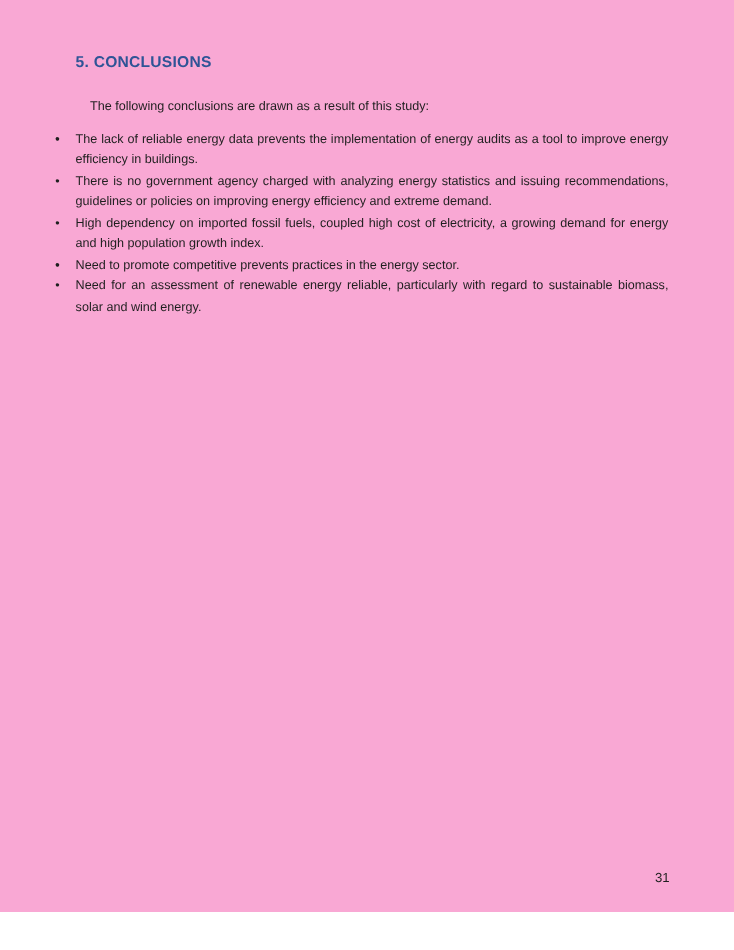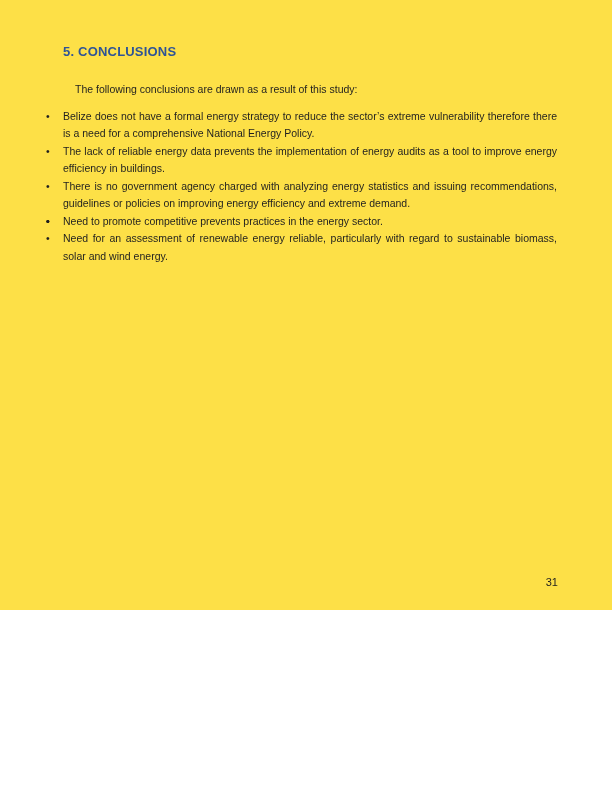--- a/index.html
+++ b/index.html
@@ -3,22 +3,22 @@
 <meta charset="utf-8">
 <style>
   html, body {
     margin: 0;
     padding: 0;
     background: #ffffff;
   }
   .page {
     position: relative;
     width: 612px;
-    height: 610px;
-    background: #fde047;
+    height: 760px;
+    background: #f9a8d4;
     font-family: "Liberation Sans", sans-serif;
     color: #1f1f1f;
     overflow: hidden;
   }
   .content {
     position: absolute;
     left: 63px;
     top: 44px;
     width: 494px;
   }
@@ -67,32 +67,32 @@
 <div class="page">
   <div class="content">
 
     <h1 class="section-heading">5. CONCLUSIONS</h1>
 
     <p class="intro">The following conclusions are drawn as a result of this study:</p>
 
     <ul class="bullet-list">
       <li>
         <span class="bullet-marker">•</span>
-        <span>Belize does not have a formal energy strategy to reduce the sector’s extreme vulnerability therefore there is a need for a comprehensive National Energy Policy.</span>
       </li>
       <li>
         <span class="bullet-marker">•</span>
         <span>The lack of reliable energy data prevents the implementation of energy audits as a tool to improve energy efficiency in buildings.</span>
       </li>
       <li>
         <span class="bullet-marker">•</span>
         <span>There is no government agency charged with analyzing energy statistics and issuing recommendations, guidelines or policies on improving energy efficiency and extreme demand.</span>
       </li>
       <li>
         <span class="bullet-marker">•</span>
+        <span>High dependency on imported fossil fuels, coupled high cost of electricity, a growing demand for energy and high population growth index.</span>
       </li>
       <li>
         <span class="bullet-marker">•</span>
       </li>
       <li>
         <span class="bullet-marker">•</span>
         <span>Need to promote competitive prevents practices in the energy sector.</span>
       </li>
       <li>
         <span class="bullet-marker">•</span>

